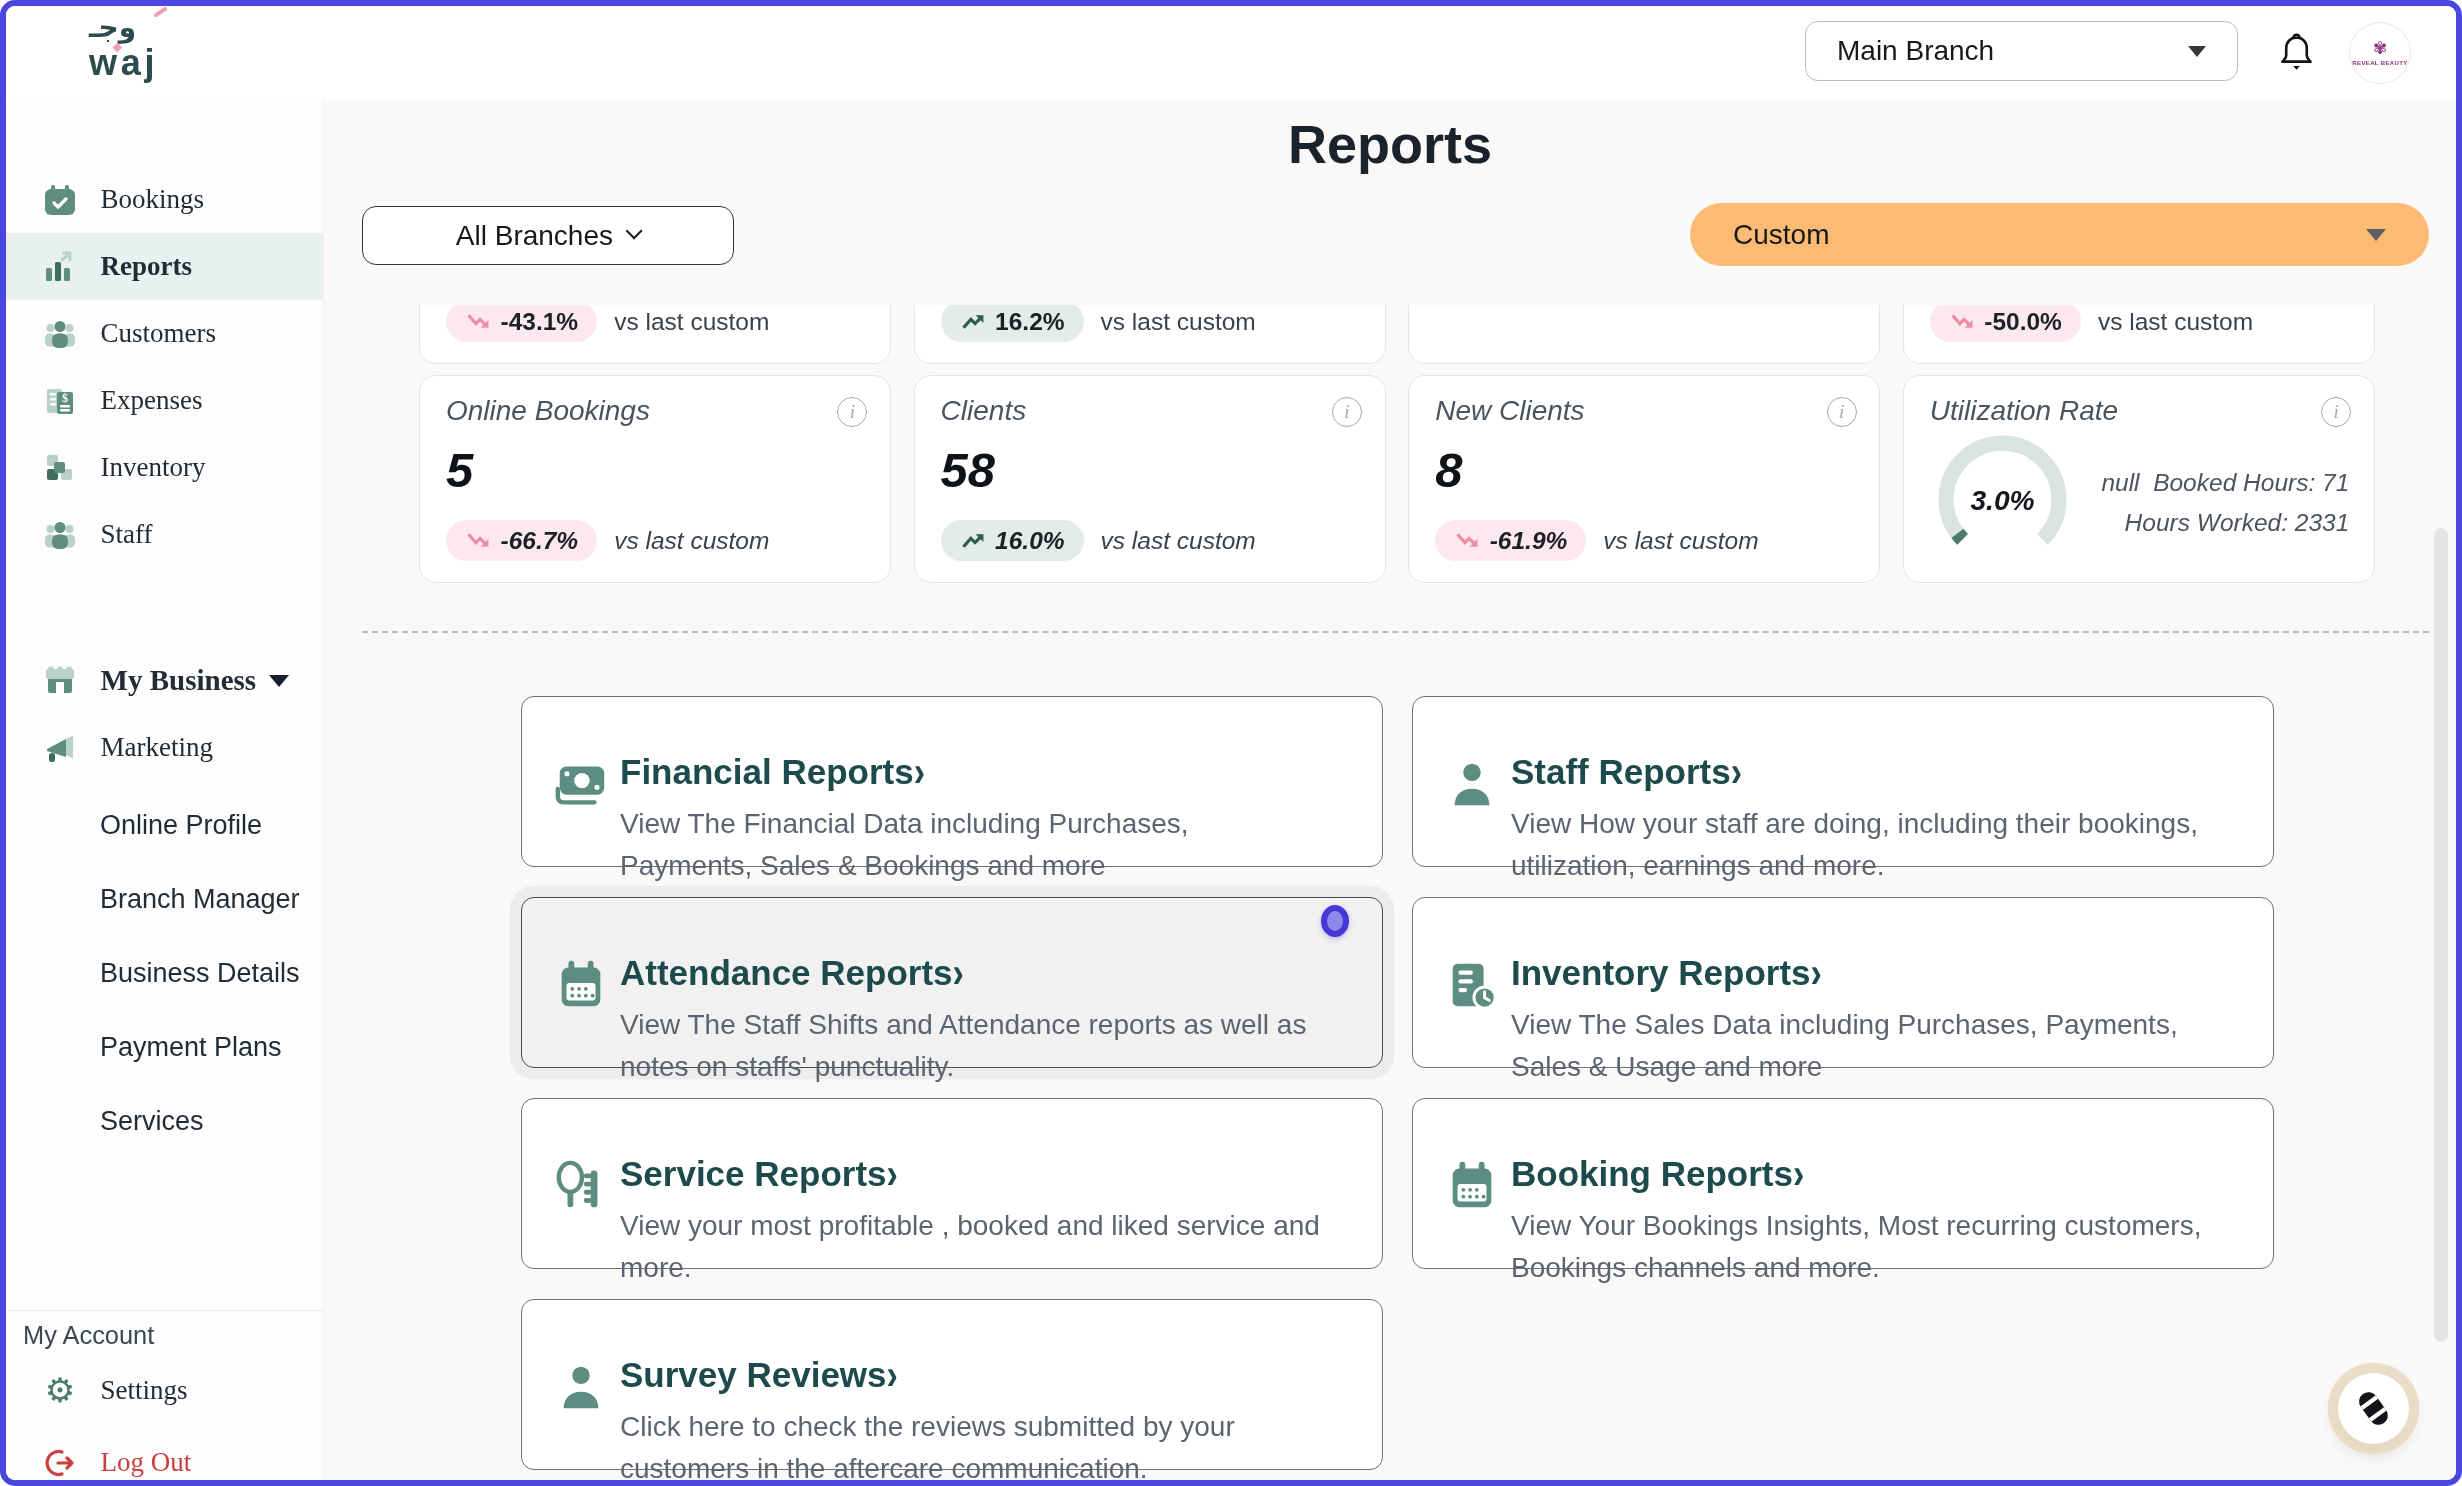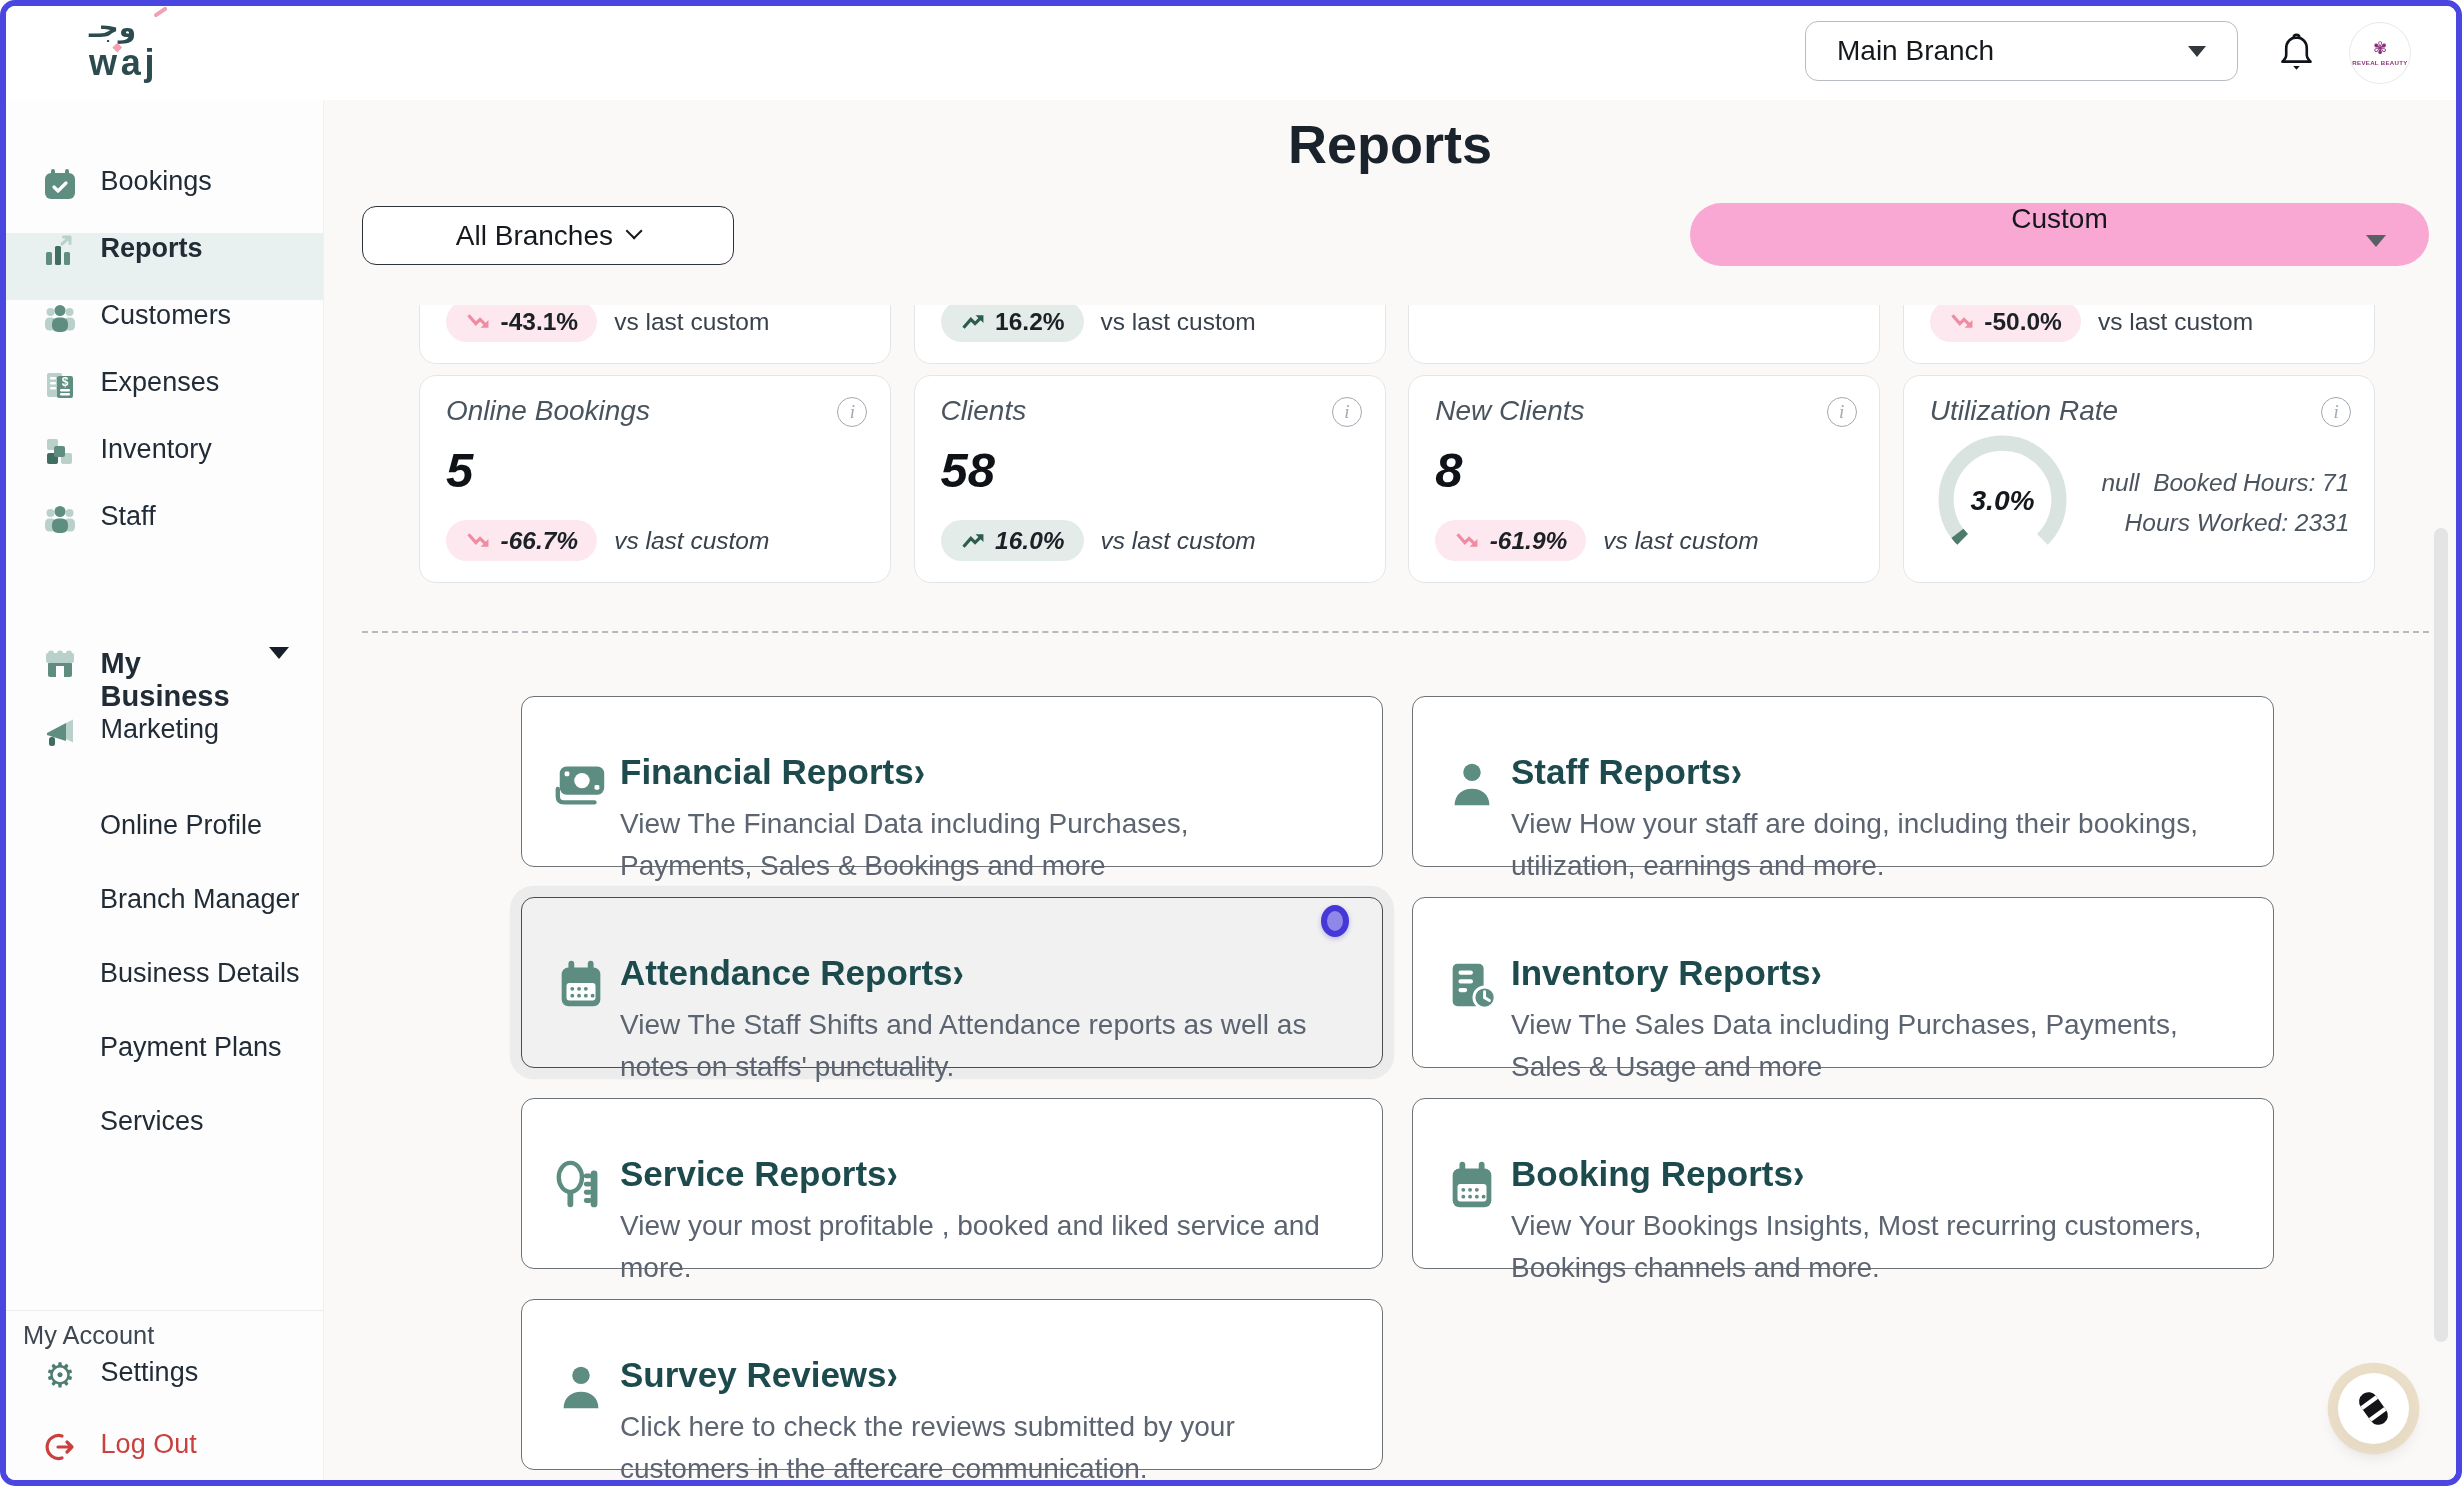--- a/index.html
+++ b/index.html
@@ -18,22 +18,22 @@
     background:#fff;display:flex;align-items:center;padding:0 31px;font-size:28px;font-weight:500;color:#15191d;}
   .branch-caret{margin-left:auto;width:0;height:0;border-left:9.4px solid transparent;border-right:9.4px solid transparent;border-top:11.3px solid #33383d;}
   .bell{position:absolute;left:2269px;top:24.5px;width:43px;height:47px;}
   .avatar{position:absolute;left:2344px;top:17px;width:60px;height:60px;border-radius:50%;background:#fff;
     box-shadow:0 0 0 0.9px #e7e7e7;display:flex;flex-direction:column;align-items:center;justify-content:center;overflow:hidden;}
   .avatar-art{color:#8c2f7c;font-size:17px;line-height:1;}
   .avatar-text{color:#8c2f7c;font-size:6.1px;font-weight:700;letter-spacing:0.3px;margin-top:1.9px;white-space:nowrap;}
 
   
   .sidebar{position:absolute;top:94px;left:0;width:318px;bottom:0;background:#fdfdfd;border-right:0.9px solid #f0f0f0;z-index:4;}
-  .nav-item{position:relative;height:67px;display:flex;align-items:flex-start;padding-left:36px;cursor:pointer;
-    font-size:27px;color:#222c36;}
+  .nav-item{position:relative;height:67px;display:flex;align-items:center;padding-left:36px;cursor:pointer;
+    font-size:27px;color:#222c36;font-family:Liberation Serif, serif;}
   .nav-item.active{background:#e9f1f0;font-weight:700;}
   .nav-ico{width:36px;height:36px;margin-right:22.6px;display:flex;align-items:center;justify-content:center;flex:0 0 36px;}
   .nav-ico svg{width:36px;height:36px;}
   .nav-item.first{margin-top:66px;}
   .nav-item.business{margin-top:79px;font-weight:600;font-size:29px;}
   .biz-caret{margin-left:auto;margin-right:34px;width:0;height:0;border-left:10.3px solid transparent;border-right:10.3px solid transparent;border-top:12.2px solid #17202a;}
   .sub-item{height:74px;display:flex;align-items:center;padding-left:94px;font-size:27px;color:#222c36;cursor:pointer;}
   .sub-item.firstsub{margin-top:7.5px;}
   .side-divider{position:absolute;left:0;right:0;top:1210px;height:0;border-top:1.9px solid #ececec;}
   .account-label{position:absolute;left:17px;top:1221px;font-size:25.4px;color:#3d4752;}
@@ -41,22 +41,22 @@
   .nav-settings{top:1257px;}
   .nav-logout{top:1329px;color:#c9403f;}
   .glyph-gear{font-size:34px;color:#4e7d72;line-height:1;}
 
   
   .main{position:absolute;top:94px;left:318px;right:0;bottom:0;background:#faf9f8;overflow:hidden;}
   .page-title{position:absolute;top:13px;left:0;width:100%;text-align:center;font-size:54px;font-weight:600;color:#1a232c;margin:0;}
   .all-branches{position:absolute;left:38px;top:106px;width:372px;height:59px;border:1.9px solid #2e3338;border-radius:14px;
     background:#fff;display:flex;align-items:center;justify-content:center;gap:15px;font-size:28px;font-weight:500;color:#15191d;cursor:pointer;}
   .chev-down{width:12.2px;height:12.2px;border-right:2.8px solid #15191d;border-bottom:2.8px solid #15191d;transform:rotate(45deg) translate(-2.8px,-2.8px);}
-  .custom-select{position:absolute;left:1366px;top:103px;width:739px;height:63px;border-radius:32px;background:#f9a8d4;
-    display:flex;align-items:center;padding:0 43px;font-size:28px;color:#14181c;cursor:pointer;flex-direction:column;}
+  .custom-select{position:absolute;left:1366px;top:103px;width:739px;height:63px;border-radius:32px;background:#fdba74;
+    display:flex;align-items:center;padding:0 43px;font-size:28px;color:#14181c;cursor:pointer;}
   .custom-caret{margin-left:auto;width:0;height:0;border-left:10.3px solid transparent;border-right:10.3px solid transparent;border-top:12.2px solid #5a5f66;}
 
   
   .partial-clip{position:absolute;left:0;top:205px;right:0;height:59px;overflow:hidden;}
   .partial-track{position:absolute;left:95px;top:0;display:flex;gap:22.6px;}
   .partial-card{width:472px;height:160px;margin-top:-101px;background:#fff;border:0.9px solid #e3e6e9;border-radius:17px;position:relative;}
   .stats-row{position:absolute;left:95px;top:275px;display:flex;gap:22.6px;}
   .stat-card{width:472px;height:208px;background:#fff;border:0.9px solid #e3e6e9;border-radius:17px;position:relative;padding:19px 26px;font-style:italic;}
   .stat-title{font-size:28px;color:#4a545e;}
   .info-icon{position:absolute;top:21px;right:22.6px;width:30px;height:30px;border:1.9px solid #a2a9b0;border-radius:50%;

